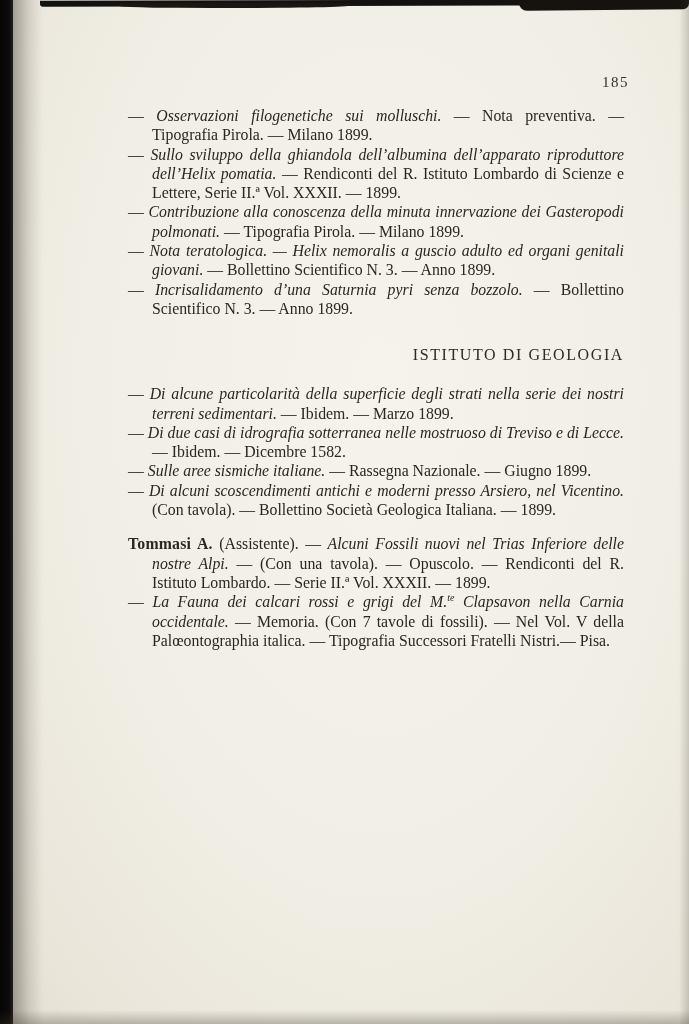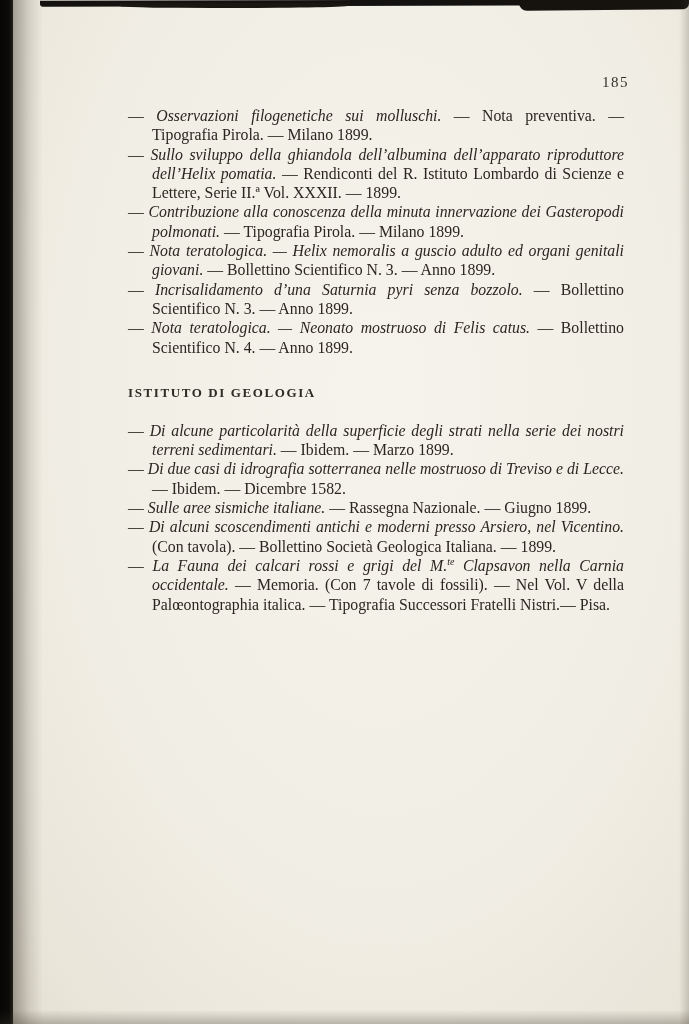--- a/index.html
+++ b/index.html
@@ -76,23 +76,23 @@
   .seg-r { font-style: normal; }
   .seg-i { font-style: italic; }
   .seg-b { font-weight: bold; letter-spacing: 0.2px; }
   sup.seg-sup, sup.seg-isup {
     font-size: 10px;
     line-height: 0;
     vertical-align: super;
   }
   sup.seg-isup { font-style: italic; }
   .section-heading {
-    text-align: left;
-    font-size: 13px;
-    font-weight: bold;
+    text-align: right;
+    font-size: 16px;
+    font-weight: normal;
     letter-spacing: 1.6px;
     margin: 28px 0 20px 0;
     color: #2e2a24;
   }
 </style>
 </head>
 <body>
 
 <div class="scan">
   <div class="binding-edge"></div>
@@ -104,21 +104,21 @@
   <div class="bottom-edge"></div>
 
   <div class="page-number">185</div>
 
   <div class="content" id="content">
       <p class="entry"><span class="seg-r">— </span><span class="seg-i">Osservazioni filogenetiche sui molluschi.</span><span class="seg-r"> — Nota preventiva. — Tipografia Pirola. — Milano 1899.</span></p>
       <p class="entry"><span class="seg-r">— </span><span class="seg-i">Sullo sviluppo della ghiandola dell’albumina dell’apparato riproduttore dell’Helix pomatia.</span><span class="seg-r"> — Rendiconti del R. Istituto Lombardo di Scienze e Lettere, Serie II.ª Vol. XXXII. — 1899.</span></p>
       <p class="entry"><span class="seg-r">— </span><span class="seg-i">Contribuzione alla conoscenza della minuta innervazione dei Gasteropodi polmonati.</span><span class="seg-r"> — Tipografia Pirola. — Milano 1899.</span></p>
       <p class="entry"><span class="seg-r">— </span><span class="seg-i">Nota teratologica. — Helix nemoralis a guscio adulto ed organi genitali giovani.</span><span class="seg-r"> — Bollettino Scientifico N. 3. — Anno 1899.</span></p>
       <p class="entry"><span class="seg-r">— </span><span class="seg-i">Incrisalidamento d’una Saturnia pyri senza bozzolo.</span><span class="seg-r"> — Bollettino Scientifico N. 3. — Anno 1899.</span></p>
-      <p class="entry"><span class="seg-r">— </span><span class="seg-i">Nota teratologica. — Neonato mostruoso di Felis catus.</span><span class="seg-r"> — Bollettino Scientifico N. 4. — Anno 1899.</span></p>
       <div class="section-heading">ISTITUTO DI GEOLOGIA</div>
       <p class="entry"><span class="seg-r">— </span><span class="seg-i">Di alcune particolarità della superficie degli strati nella serie dei nostri terreni sedimentari.</span><span class="seg-r"> — Ibidem. — Marzo 1899.</span></p>
       <p class="entry"><span class="seg-r">— </span><span class="seg-i">Di due casi di idrografia sotterranea nelle mostruoso di Treviso e di Lecce.</span><span class="seg-r"> — Ibidem. — Dicembre 1582.</span></p>
       <p class="entry"><span class="seg-r">— </span><span class="seg-i">Sulle aree sismiche italiane.</span><span class="seg-r"> — Rassegna Nazionale. — Giugno 1899.</span></p>
       <p class="entry"><span class="seg-r">— </span><span class="seg-i">Di alcuni scoscendimenti antichi e moderni presso Arsiero, nel Vicentino.</span><span class="seg-r"> (Con tavola). — Bollettino Società Geologica Italiana. — 1899.</span></p>
+      <p class="entry gap-before"><span class="seg-b">Tommasi A.</span><span class="seg-r"> (Assistente). — </span><span class="seg-i">Alcuni Fossili nuovi nel Trias Inferiore delle nostre Alpi.</span><span class="seg-r"> — (Con una tavola). — Opuscolo. — Rendiconti del R. Istituto Lombardo. — Serie II.ª Vol. XXXII. — 1899.</span></p>
       <p class="entry"><span class="seg-r">— </span><span class="seg-i">La Fauna dei calcari rossi e grigi del M.</span><sup class="seg-isup">te</sup><span class="seg-i"> Clapsavon nella Carnia occidentale.</span><span class="seg-r"> — Memoria. (Con 7 tavole di fossili). — Nel Vol. V della Palœontographia italica. — Tipografia Successori Fratelli Nistri.— Pisa.</span></p>
     </div>
 </div>
 
 </body></html>

